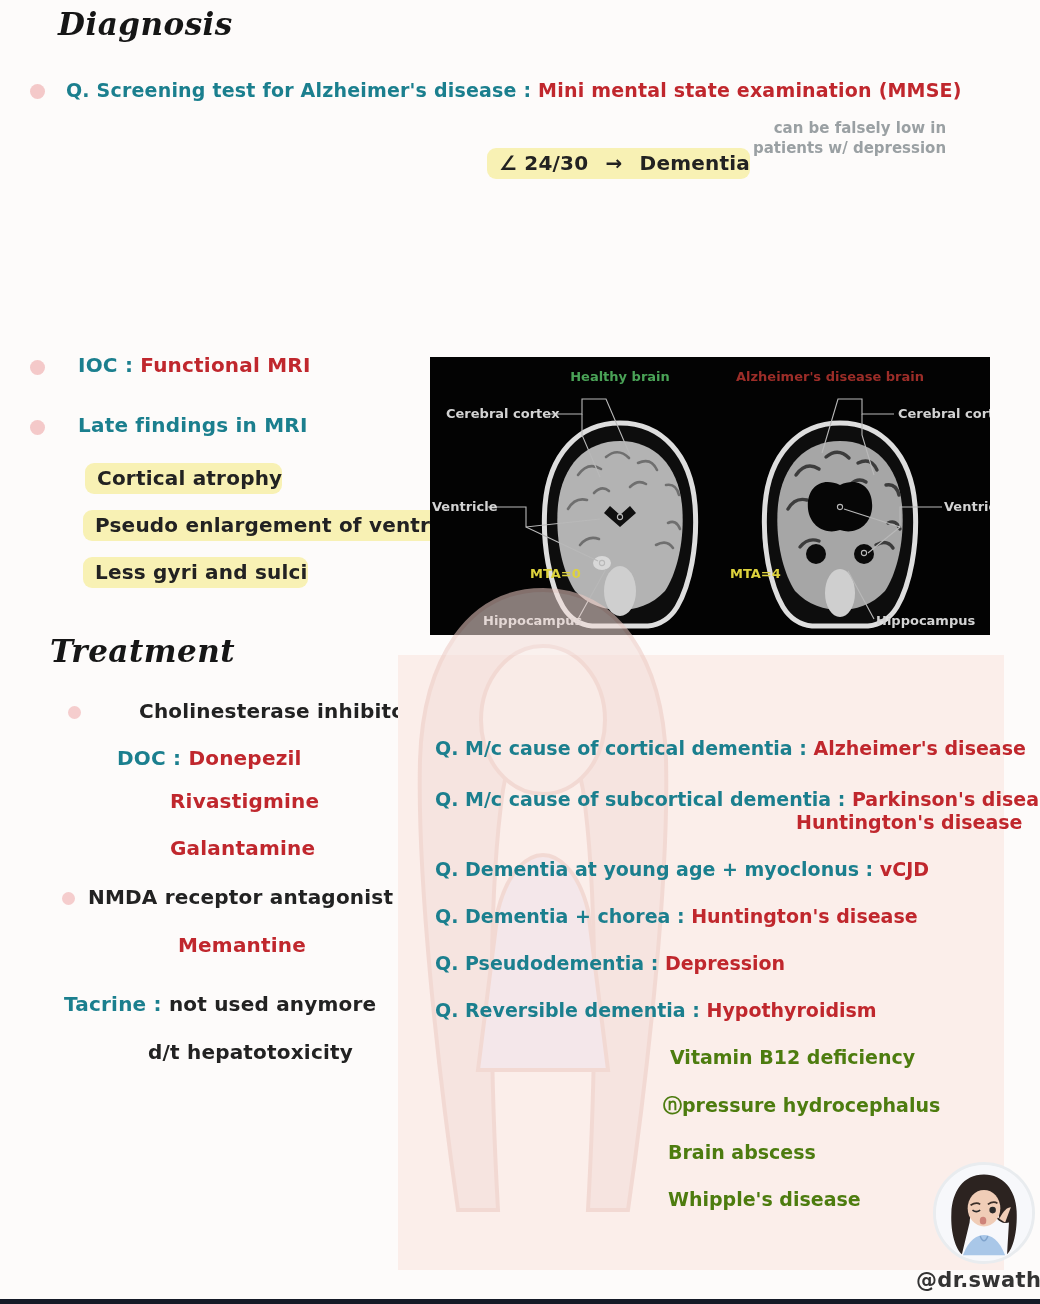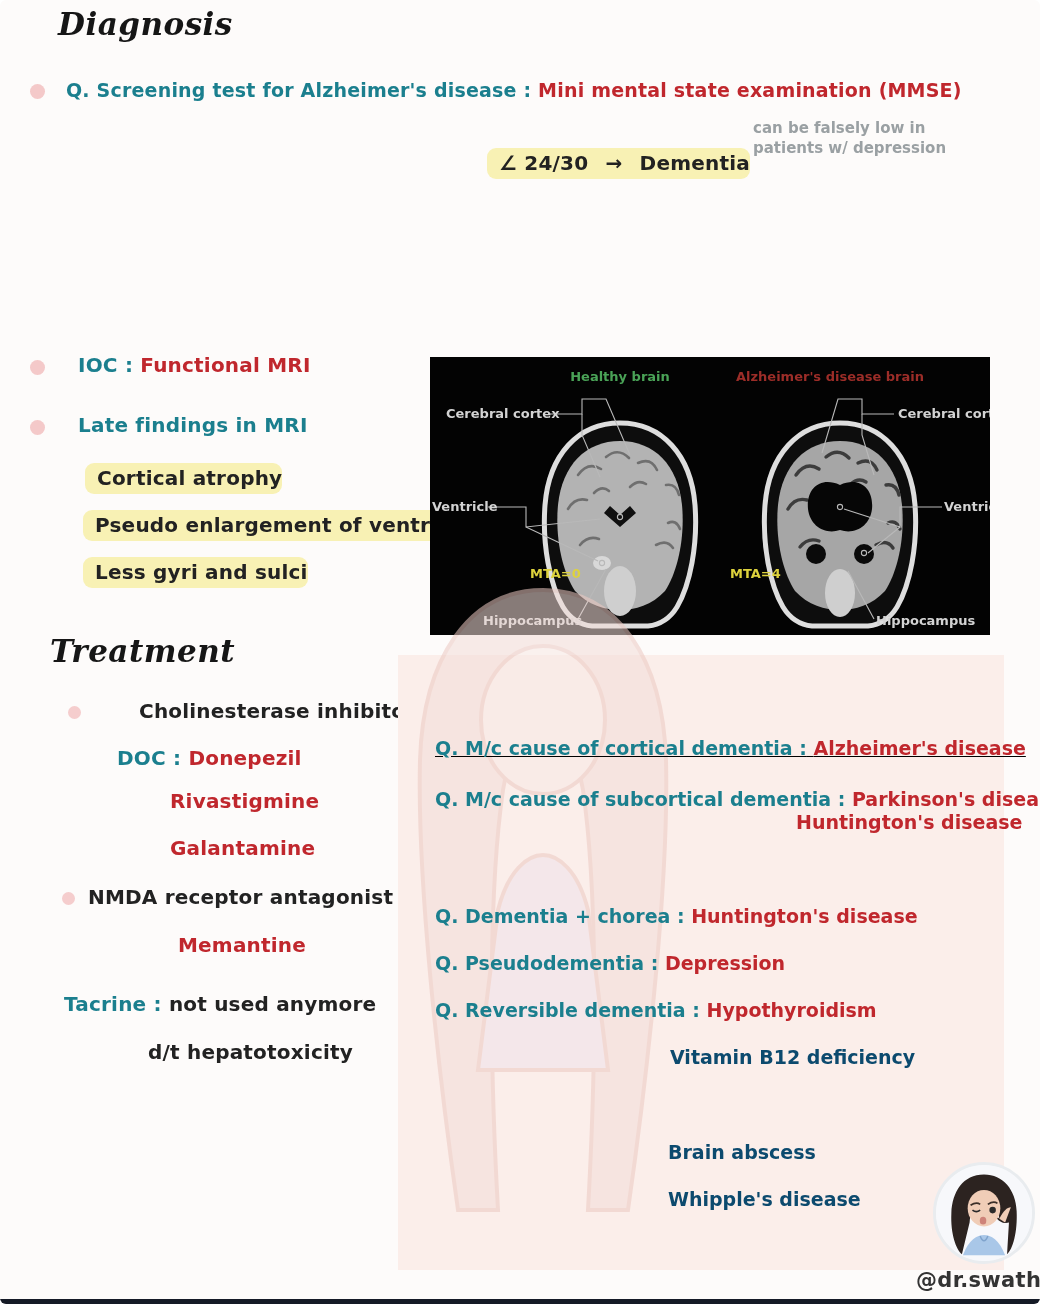--- a/index.html
+++ b/index.html
@@ -1,46 +1,46 @@
 <!DOCTYPE html>
 <html><head>
 <meta charset="utf-8">
 <style>
   html,body{margin:0;padding:0;}
   .page{
     position:relative;width:1040px;height:1304px;overflow:hidden;
-    background:#fdfbfa;font-family:"DejaVu Sans",sans-serif;border-radius:6px;
+    background:#fdfbfa;font-family:"DejaVu Sans",sans-serif;
   }
   .abs{position:absolute;}
   .script-heading{
     font-family:"DejaVu Serif",serif;font-style:italic;font-weight:900;
     font-size:31px;color:#161616;letter-spacing:.5px;
   }
   .hw{font-weight:700;font-size:19px;letter-spacing:.2px;color:#222;white-space:nowrap;}
   .hw-lg{font-size:20px;}
   .teal{color:#1b7f8e;}
   .red{color:#c0272d;}
   .ink{color:#222;}
-  .gray-note{font-weight:600;font-size:15px;color:#9aa0a3;line-height:1.35;text-align:left;}
+  .gray-note{font-weight:600;font-size:15px;color:#9aa0a3;line-height:1.35;text-align:right;}
   .bullet{width:15px;height:15px;border-radius:50%;background:#f4c9c9;}
   .bullet-sm{width:13px;height:13px;border-radius:50%;background:#f5cdcd;}
   .pill{
     background:#f8f1b4;border-radius:9px;padding:3px 0 4px 12px;
     display:inline-block;white-space:nowrap;
   }
   .sev-row{display:flex;margin-bottom:24px;}
   .sev-range{width:98px;font-weight:700;font-size:20px;color:#1d1d1d;}
   .sev-label{font-weight:700;font-size:20px;color:#1d1d1d;}
   .mri-panel{background:#000;}
   .qa-panel{
     position:absolute;left:398px;top:655px;width:606px;height:615px;
     background:#fbeeea;
   }
   .qa-row{position:absolute;left:37px;white-space:nowrap;font-weight:700;font-size:19px;z-index:2;}
-  .qa-cont{position:absolute;white-space:nowrap;font-weight:700;font-size:19px;color:#0c4a6e;z-index:2;}
+  .qa-cont{position:absolute;white-space:nowrap;font-weight:700;font-size:19px;color:#4d7c0f;z-index:2;}
   .ghost{position:absolute;left:-20px;top:-105px;z-index:1;opacity:.55;pointer-events:none;}
   .avatar-wrap{
     position:absolute;left:933px;top:1162px;width:102px;height:102px;border-radius:50%;
     background:#f7f8fb;border:3px solid #e9ecef;box-sizing:border-box;overflow:hidden;
   }
   .handle{
     position:absolute;left:916px;top:1268px;font-weight:600;font-size:21px;color:#333;
     white-space:nowrap;letter-spacing:.3px;
   }
   .bottom-bar{position:absolute;left:0;top:1299px;width:1040px;height:5px;background:#151a26;}
@@ -193,43 +193,48 @@
   <div class="qa-panel">
 
     <svg class="ghost" width="330" height="700" viewBox="0 0 330 700">
       <g fill="#f3ddd8" stroke="#ecc9c2" stroke-width="4">
         <path d="M165,40 C90,40 45,110 42,210 C39,330 60,520 80,660 L120,660 C110,480 112,330 125,240 C135,185 150,160 165,152 C180,160 195,185 205,240 C218,330 220,480 210,660 L250,660 C270,520 291,330 288,210 C285,110 240,40 165,40 Z"></path>
         <ellipse cx="165" cy="170" rx="62" ry="74" fill="#f8e9e5"></ellipse>
         <path d="M120,360 C130,320 150,305 165,305 C180,305 200,320 210,360 L230,520 L100,520 Z" fill="#f0e2ea"></path>
       </g>
     </svg>
 
-    <div class="qa-row" style="top:82px;text-decoration:underline;">
+    <div class="qa-row" style="top:82px;">
       <span class="teal">Q. M/c cause of cortical dementia :</span>
       <span class="red">Alzheimer's disease</span>
     </div>
     <div class="qa-row" style="top:133px;">
       <span class="teal">Q. M/c cause of subcortical dementia :</span>
       <span class="red">Parkinson's disease,</span>
     </div>
     <div class="qa-row red" style="top:156px;left:398px;">Huntington's disease</div>
+    <div class="qa-row" style="top:203px;">
+      <span class="teal">Q. Dementia at young age + myoclonus :</span>
+      <span class="red">vCJD</span>
+    </div>
     <div class="qa-row" style="top:250px;">
       <span class="teal">Q. Dementia + chorea :</span>
       <span class="red">Huntington's disease</span>
     </div>
     <div class="qa-row" style="top:297px;">
       <span class="teal">Q. Pseudodementia :</span>
       <span class="red">Depression</span>
     </div>
     <div class="qa-row" style="top:344px;">
       <span class="teal">Q. Reversible dementia :</span>
       <span class="red">Hypothyroidism</span>
     </div>
 
     <div class="qa-cont" style="left:272px;top:391px;">Vitamin B12 deficiency</div>
+    <div class="qa-cont" style="left:265px;top:438px;">ⓝpressure hydrocephalus</div>
     <div class="qa-cont" style="left:270px;top:486px;">Brain abscess</div>
     <div class="qa-cont" style="left:270px;top:533px;">Whipple's disease</div>
   </div>
 
   <div class="avatar-wrap">
     <svg width="96" height="96" viewBox="0 0 100 100">
       <circle cx="50" cy="50" r="50" fill="#f7f8fb"></circle>
       <path d="M50,10 C28,10 17,28 16,50 C15,72 21,88 27,93 L35,60 C37,38 44,30 50,28 C58,30 64,38 66,56 L60,50 C63,58 70,62 76,60 L74,93 C80,88 85,70 84,48 C83,26 70,10 50,10 Z" fill="#2c2320"></path>
       <ellipse cx="50" cy="45" rx="17" ry="19" fill="#f0cdb7"></ellipse>
       <path d="M36,42 q6,-4 10,-1" stroke="#3a2e28" stroke-width="1.8" fill="none"></path>

